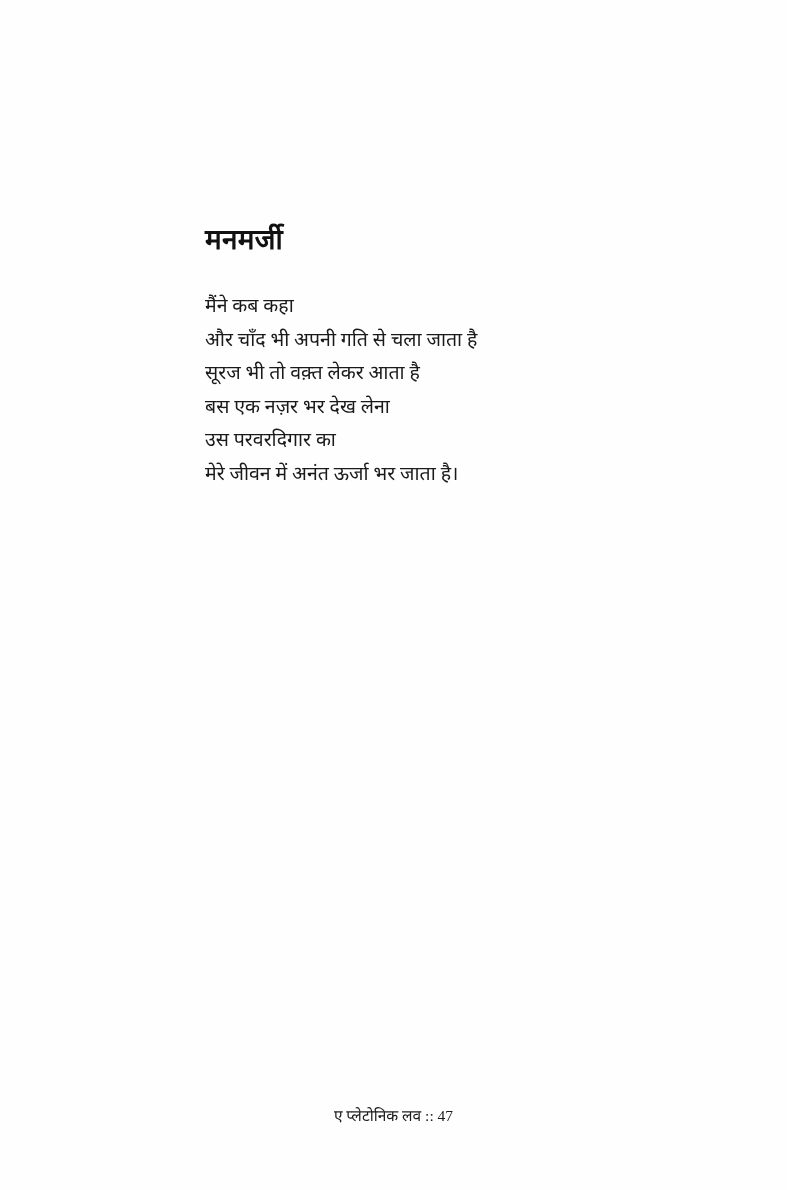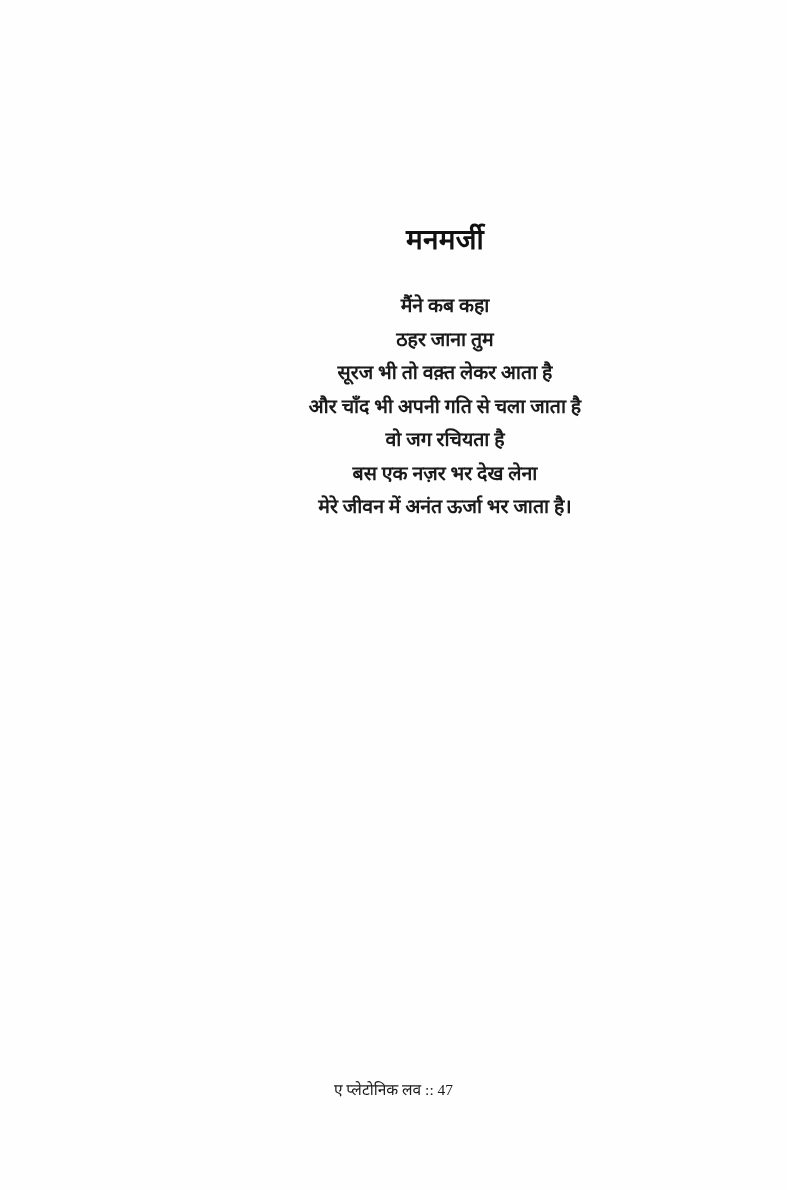--- a/index.html
+++ b/index.html
@@ -18,65 +18,62 @@
   .page {
     position: absolute;
     inset: 0;
     background: #fefefe;
   }
   .poem-block {
     position: absolute;
     left: 205px;
     top: 222px;
     width: 480px;
-    text-align: center;
   }
   .poem-title {
     font-family: "Liberation Serif", serif;
     font-weight: bold;
     font-size: 28px;
     line-height: 1.25;
     letter-spacing: 0.2px;
     color: #111111;
     margin: 0 0 32px 0;
   }
   .poem-body {
     font-family: "Liberation Serif", serif;
     font-size: 19.5px;
     line-height: 33.5px;
     color: #1a1a1a;
-    font-weight: bold;
   }
   .poem-line {
     white-space: pre;
   }
   .footer {
     position: absolute;
     left: 0;
     right: 0;
-    top: 1078px;
+    top: 1104px;
     text-align: center;
     font-family: "Liberation Serif", serif;
     font-size: 15.5px;
     color: #1a1a1a;
   }
 </style>
 </head>
 <body>
 
 <div class="page">
 
   <div class="poem-block">
     <h1 class="poem-title">मनमर्जी</h1>
     <div class="poem-body">
         <div class="poem-line">मैंने कब कहा</div>
-        <div class="poem-line">ठहर जाना तुम</div>
+        <div class="poem-line">और चाँद भी अपनी गति से चला जाता है</div>
         <div class="poem-line">सूरज भी तो वक़्त लेकर आता है</div>
-        <div class="poem-line">और चाँद भी अपनी गति से चला जाता है</div>
-        <div class="poem-line">वो जग रचियता है</div>
         <div class="poem-line">बस एक नज़र भर देख लेना</div>
+        <div class="poem-line">उस परवरदिगार का</div>
         <div class="poem-line">मेरे जीवन में अनंत ऊर्जा भर जाता है।</div>
       </div>
   </div>
 
   <div class="footer">ए प्लेटोनिक लव :: 47</div>
 
 </div>
 
 </body></html>

